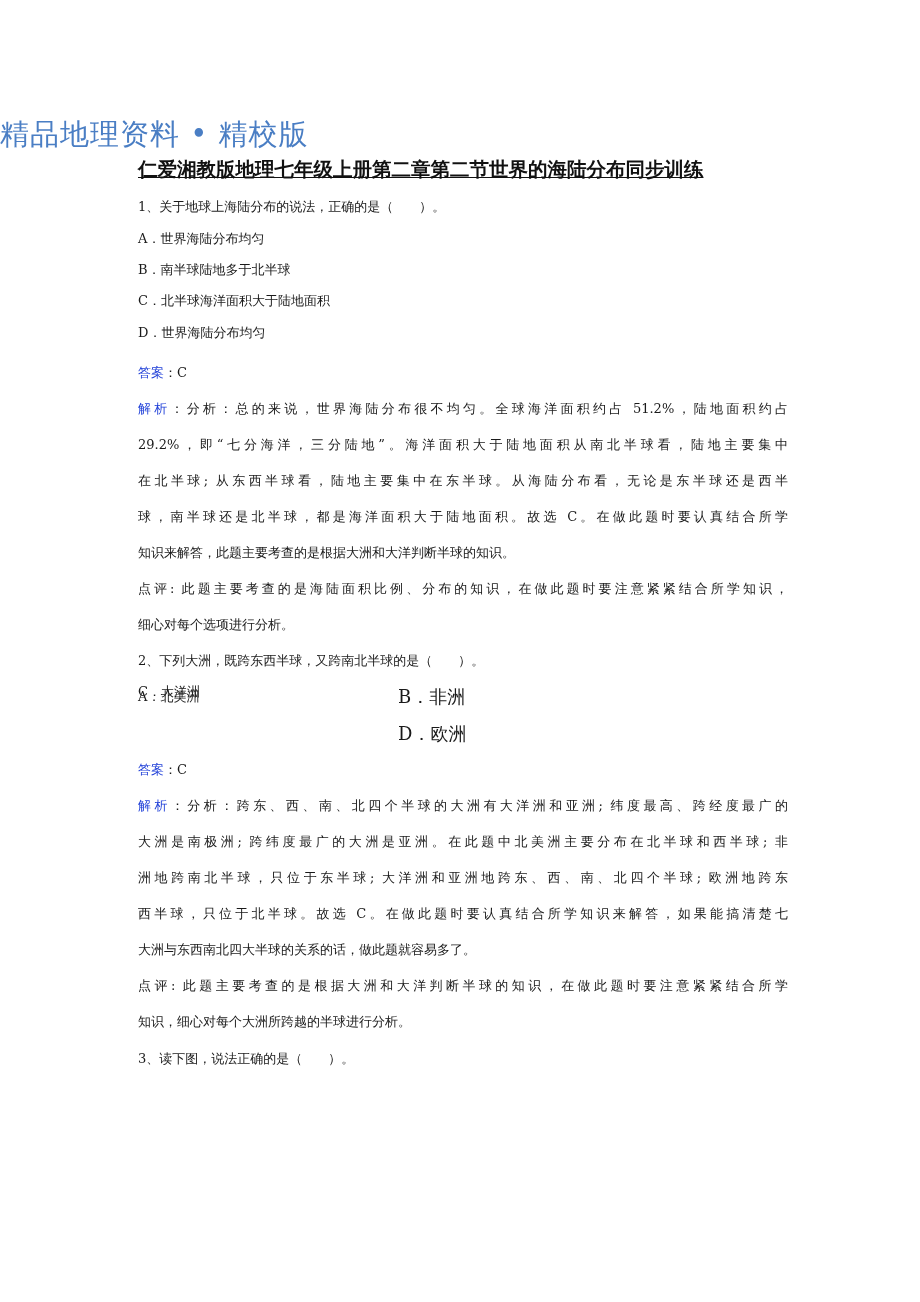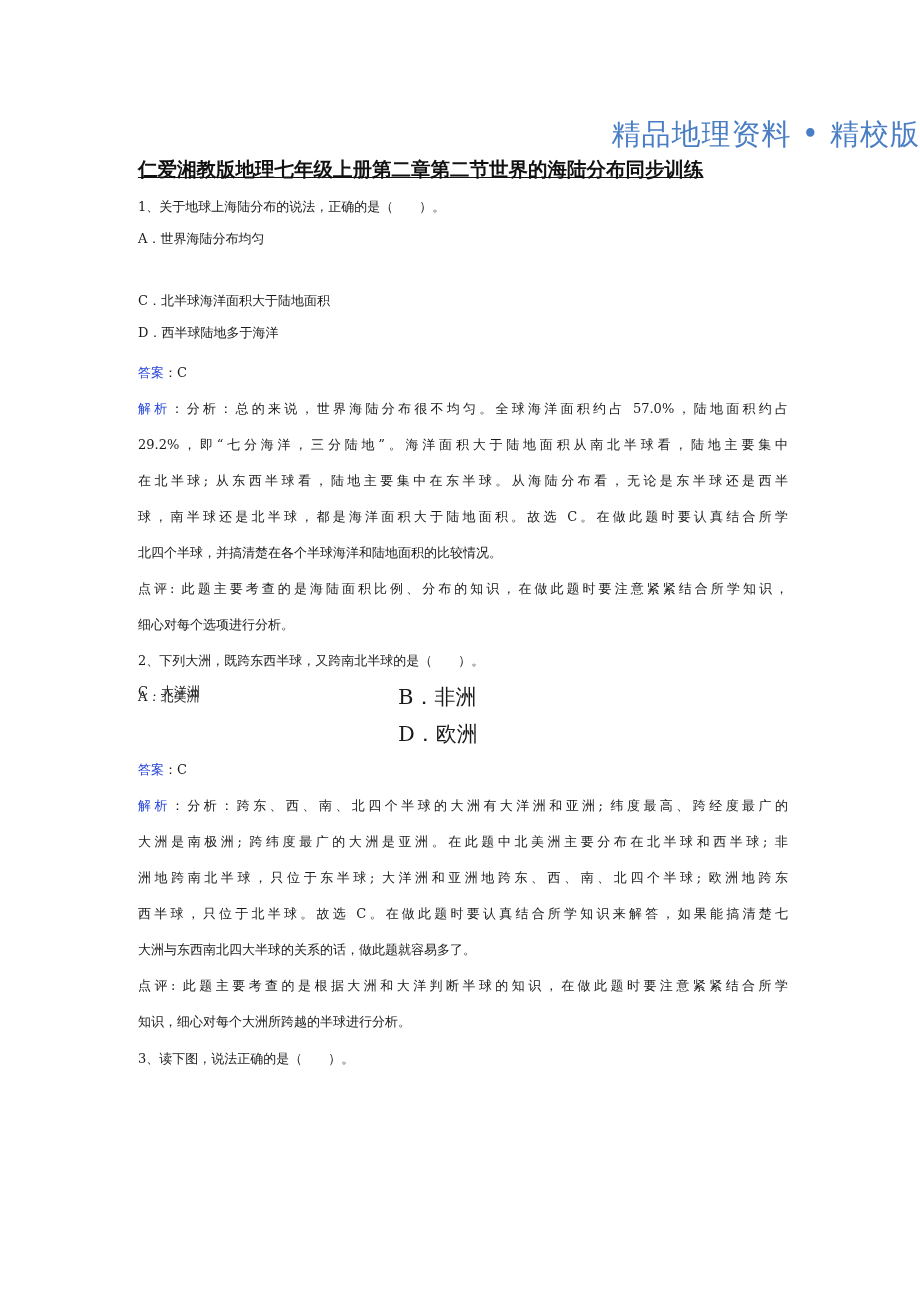--- a/index.html
+++ b/index.html
@@ -1,51 +1,52 @@
 <!DOCTYPE html>
 <html><head>
 <meta charset="utf-8">
 <style>
   html, body { margin: 0; padding: 0; background: #ffffff; }
   body { width: 920px; height: 1302px; position: relative; overflow: hidden;
          font-family: "DejaVu Serif", "Liberation Serif", serif; color: #111; }
   .page { position: absolute; left: 0; top: 0; width: 920px; height: 1302px; }
-  .title { position: absolute; left: 0; width: 920px; top: 114px; text-align: right;
+  .title { position: absolute; left: 0; width: 920px; top: 114px; text-align: left;
            font-size: 29px; color: #4a7ec4; letter-spacing: 1px; line-height: 40px; }
   .subtitle { position: absolute; left: 138px; width: 650px; top: 156px;
               font-size: 19.5px; font-weight: bold; line-height: 28px; color: #111;
               font-family: "DejaVu Sans", "Liberation Sans", sans-serif; white-space: nowrap; text-decoration: underline; }
   .line { position: absolute; left: 138px; width: 650px; font-size: 13px; line-height: 22px;
           white-space: nowrap; color: #1a1a1a; }
   .label-blue { color: #1f3fd8; }
-  .col2 { position: absolute; left: 398px; font-size: 21px; line-height: 22px; white-space: nowrap; color: #1a1a1a; }
+  .col2 { position: absolute; left: 398px; font-size: 18px; line-height: 22px; white-space: nowrap; color: #1a1a1a; }
   .just { text-align: justify; text-align-last: justify; }
 </style>
 </head>
 <body>
 
 <div class="page">
 
   <div class="title">精品地理资料 • 精校版</div>
   <div class="subtitle">仁爱湘教版地理七年级上册第二章第二节世界的海陆分布同步训练</div>
 
   <div class="line" style="top:196px">1、关于地球上海陆分布的说法，正确的是（　　）。</div>
   <div class="line" style="top:228px">A．世界海陆分布均匀</div>
+  <div class="line" style="top:259px">B．南半球陆地多于北半球</div>
   <div class="line" style="top:290px">C．北半球海洋面积大于陆地面积</div>
-  <div class="line" style="top:322px">D．西半球陆地多于海洋</div>
+  <div class="line" style="top:322px">D．世界海陆分布均匀</div>
   <div class="line" style="top:362px">
     <span class="label-blue">答案</span><span>：C</span>
   </div>
   <div class="line just" style="top:398px">
-    <span class="label-blue">解析</span><span>：分析：总的来说，世界海陆分布很不均匀。全球海洋面积约占 57.0%，陆地面积约占</span>
+    <span class="label-blue">解析</span><span>：分析：总的来说，世界海陆分布很不均匀。全球海洋面积约占 51.2%，陆地面积约占</span>
   </div>
   <div class="line just" style="top:434px">29.2%，即“七分海洋，三分陆地”。海洋面积大于陆地面积从南北半球看，陆地主要集中</div>
   <div class="line just" style="top:470px">在北半球; 从东西半球看，陆地主要集中在东半球。从海陆分布看，无论是东半球还是西半</div>
   <div class="line just" style="top:506px">球，南半球还是北半球，都是海洋面积大于陆地面积。故选 C。在做此题时要认真结合所学</div>
-  <div class="line" style="top:542px">北四个半球，并搞清楚在各个半球海洋和陆地面积的比较情况。</div>
+  <div class="line" style="top:542px">知识来解答，此题主要考查的是根据大洲和大洋判断半球的知识。</div>
   <div class="line just" style="top:578px">点评: 此题主要考查的是海陆面积比例、分布的知识，在做此题时要注意紧紧结合所学知识，</div>
   <div class="line" style="top:614px">细心对每个选项进行分析。</div>
 
   <div class="line" style="top:650px">2、下列大洲，既跨东西半球，又跨南北半球的是（　　）。</div>
   <div class="line" style="top:686px">A．北美洲</div>
   <div class="col2" style="top:686px">B．非洲</div>
   <div class="line" style="top:681px">C．大洋洲</div>
   <div class="col2" style="top:723px">D．欧洲</div>
   <div class="line" style="top:759px">
     <span class="label-blue">答案</span><span>：C</span>

